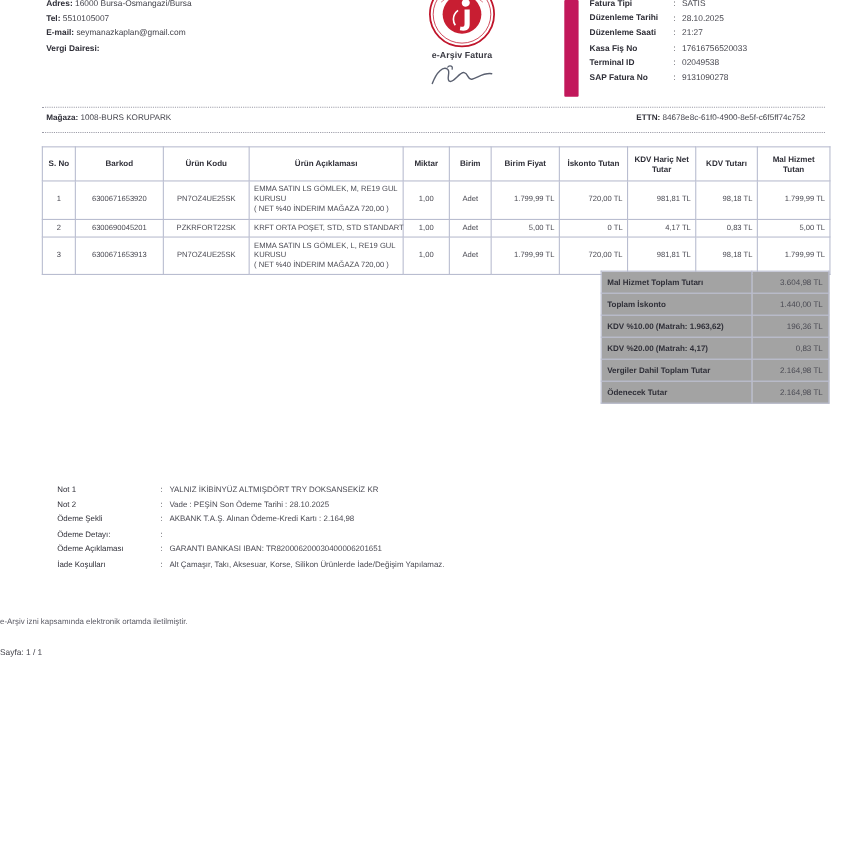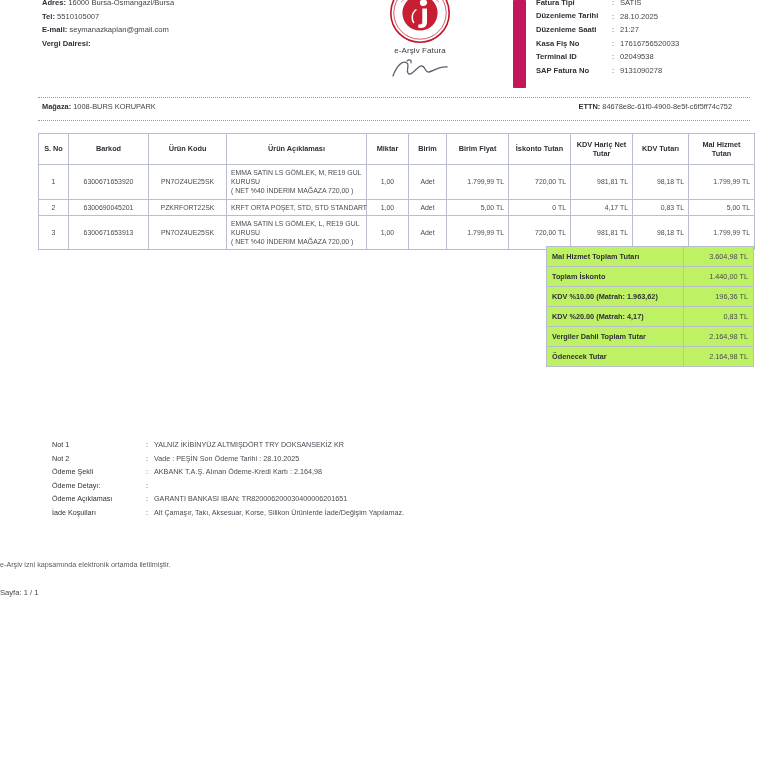--- a/index.html
+++ b/index.html
@@ -50,21 +50,21 @@
   }
   .seal {
     width: 62px;
     height: 62px;
     margin: 0 auto;
     position: relative;
   }
   .seal svg { display:block; }
   .logo-caption {
     font-size: 8px;
-    font-weight: normal;
+    font-weight: bold;
     color: #3a3a43;
     margin-top: 2px;
     letter-spacing: .1px;
   }
   .signature {
     margin-top: 2px;
     height: 24px;
   }
   .signature svg { display:block; margin: 0 auto; }
 
@@ -184,21 +184,21 @@
   table.sum {
     width: 208px;
     border-collapse: collapse;
     table-layout: fixed;
   }
   table.sum td {
     border: 1px solid #b9bdd0;
     font-size: 7.3px;
     padding: 4px 5px;
     height: 11px;
-    background: #bef264;
+    background: #a3a3a3;
   }
   td.sum-label {
     font-weight: bold;
     color: #2f2f38;
     width: 126px;
     text-align: left;
   }
   td.sum-value {
     color: #4a4a53;
     text-align: right;

